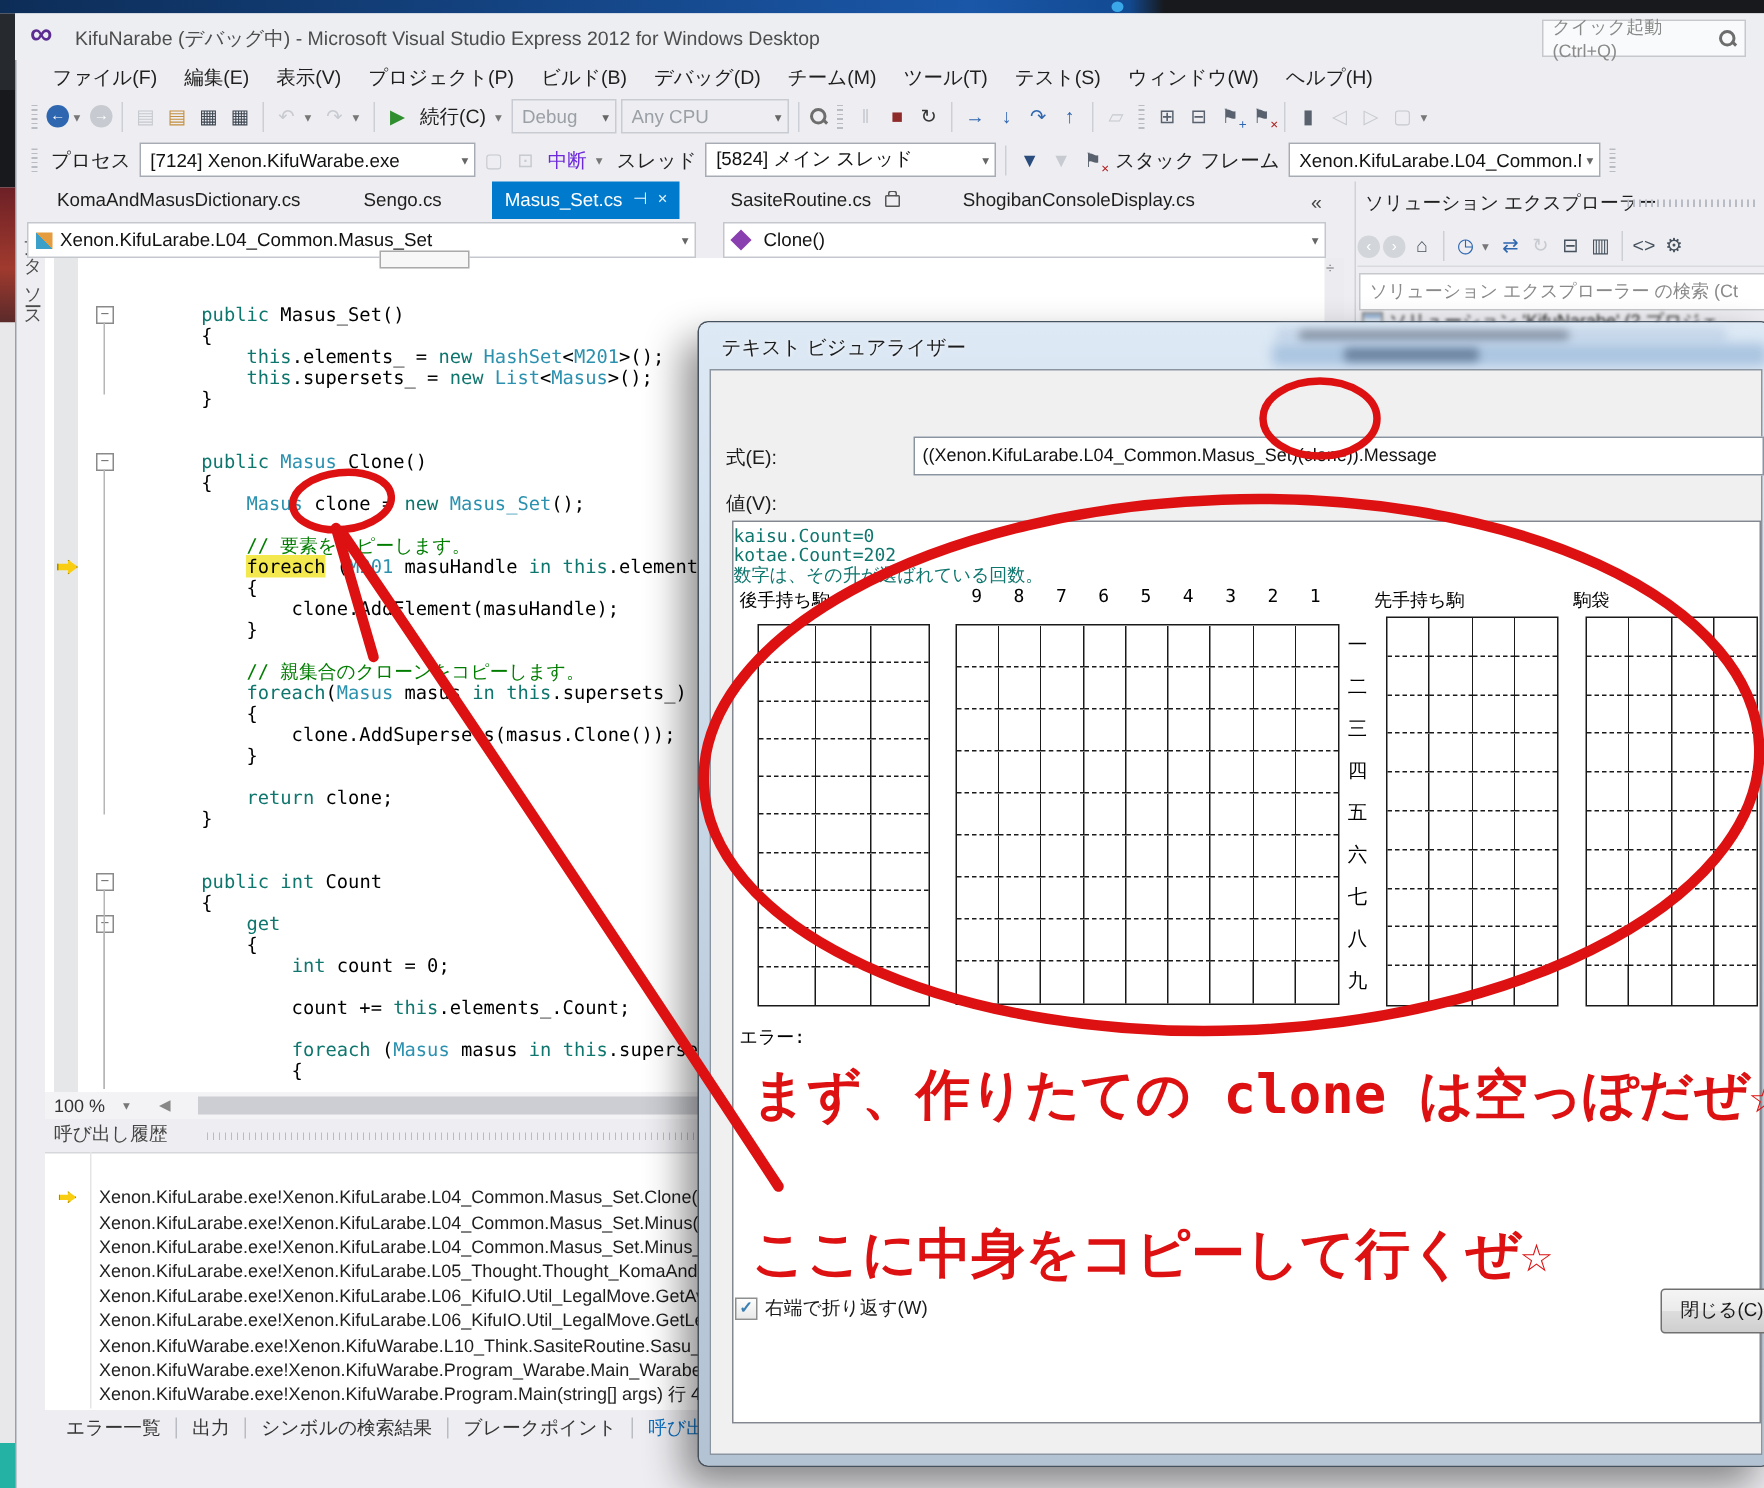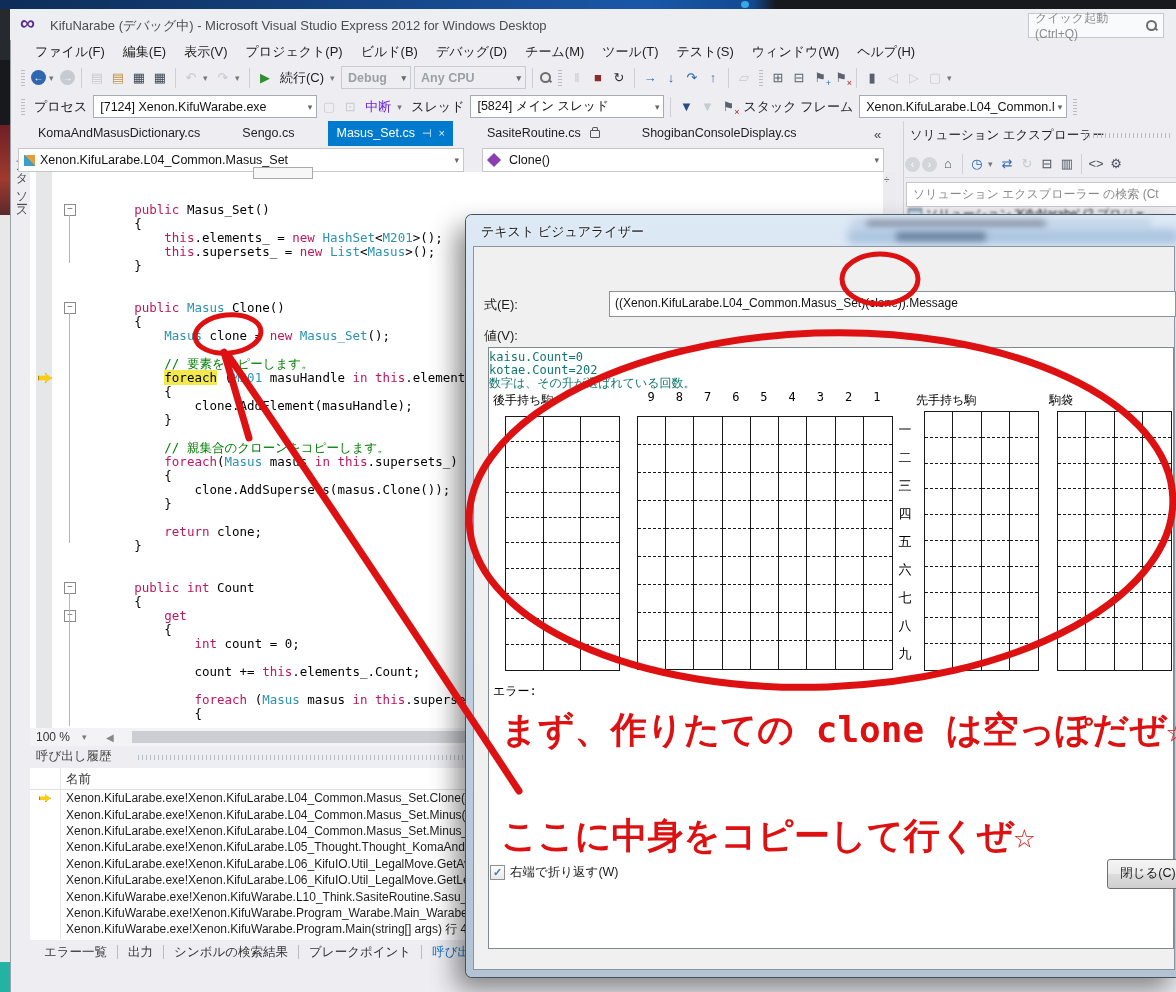--- a/index.html
+++ b/index.html
@@ -27,21 +27,21 @@
   .grip{width:4px;height:16px;background:repeating-linear-gradient(180deg,#b9bcc2 0 1px,transparent 1px 3px);margin:0 3px;}
   .tsep{width:1px;height:20px;background:#ccd0d6;margin:0 3px;}
   .ticon{width:18px;height:18px;line-height:18px;font-size:13px;text-align:center;position:relative;}
   .circ{border-radius:50%;width:15px;height:15px;line-height:15px;font-size:10px;color:#fff !important;text-align:center;}
   .ovr{position:absolute;right:-2px;bottom:-1px;font-size:9px;line-height:9px;}
   .tcaret{font-size:9px;color:#777;width:8px;}
   .tlabel{font-size:13px;color:#1e1e1e;white-space:nowrap;margin:0 3px;}
   .combo{display:inline-flex;align-items:center;height:21px;background:#fff;border:1px solid #a7acb4;font-size:12.5px;color:#111;padding-left:6px;white-space:nowrap;overflow:hidden;}
   .combo .ctext{flex:1;overflow:hidden;white-space:nowrap;}
   .combo .ccaret{font-size:9px;color:#666;padding:0 4px;}
-  .cdis{background:#eeeef2;color:#9aa0a6;border-color:#c8cbd1;font-weight:bold;}
+  .cdis{background:#eeeef2;color:#9aa0a6;border-color:#c8cbd1;}
   
   #side-tab{left:11px;top:148px;width:19px;height:95px;writing-mode:vertical-rl;font-size:12px;color:#4b4b4b;letter-spacing:1px;}
   #tabstrip{left:30px;top:121px;width:870px;height:25px;display:flex;align-items:flex-end;gap:26px;}
   .dtab{height:25px;line-height:25px;font-size:12.5px;color:#1e1e1e;padding:0 8px;white-space:nowrap;display:flex;align-items:center;gap:5px;}
   .dactive{background:#007acc;color:#fff;gap:7px;}
   .tpin,.tclose{font-size:11px;color:#e8f4ff;}
   .lock{display:inline-block;width:8px;height:6px;border:1px solid #555;border-radius:1px;position:relative;margin-left:4px;}
   .lock::before{content:"";position:absolute;left:1px;top:-4px;width:4px;height:3px;border:1px solid #555;border-bottom:none;border-radius:2px 2px 0 0;}
   #tab-overflow{left:874px;top:127px;font-size:13px;color:#444;}
   
@@ -49,21 +49,21 @@
   #navbox1{left:18px;width:444px;}
   #navbox2{left:482px;width:400px;}
   .navbox .ccaret{margin-left:auto;font-size:9px;color:#666;padding-right:4px;}
   .cls-ico{width:11px;height:11px;margin:0 5px;background:linear-gradient(45deg,#3aa0c9 50%,#e49c3f 50%);}
   .mth-ico{width:10px;height:10px;margin:0 6px;background:#8a3fb0;transform:rotate(45deg);}
   
   #editor{left:30px;top:172px;width:866px;height:556px;background:#fff;overflow:hidden;}
   #gutter{left:36px;top:172px;width:16px;height:556px;background:#e6e7e8;}
   #codepre{left:74px;top:203px;font:12.5px/14px "DejaVu Sans Mono",monospace;white-space:pre;}
   .cl{height:14px;white-space:pre;}
-  .sp{color:#000;} .sk{color:#be185d;} .st{color:#2b91af;} .sc{color:#007d00;}
+  .sp{color:#000;} .sk{color:#0f766e;} .st{color:#2b91af;} .sc{color:#007d00;}
   .sh{color:#000;background:#f3e94e;}
   .obox{position:absolute;left:64px;width:10px;height:10px;border:1px solid #8a8a8a;background:#fff;font:8px/8px "DejaVu Sans Mono",monospace;text-align:center;color:#444;}
   .oline{position:absolute;left:69px;width:1px;background:#b6b6b6;}
   .yarrow{position:absolute;left:38px;width:14px;height:10px;background:#f8cd12;clip-path:polygon(0 28%,52% 28%,52% 0,100% 50%,52% 100%,52% 72%,0 72%);box-shadow:0 0 0 1px #a98a00 inset;}
   #collapsed-box{left:253px;top:167px;width:58px;height:10px;border:1px solid #aaa;background:#f7f7f7;}
   #vscroll{left:883px;top:172px;width:13px;height:556px;background:#ececf0;}
   #vscroll .thumb{position:absolute;left:1px;top:150px;width:11px;height:160px;background:#c8c9ce;}
   #vsplit{left:884px;top:174px;font-size:10px;color:#777;}
   
   #zoombar{left:30px;top:728px;width:866px;height:18px;background:#f3f3f5;display:flex;align-items:center;font-size:12px;color:#333;}
@@ -287,23 +287,20 @@
       <span class="tcaret">▾</span>
     </span>
     <span style="color:#888;font-size:10px;">◀</span>
     <span id="hthumb"></span>
   </div>
 
   <div class="abs" id="cspanel"></div>
   <div class="abs" id="cstitle">呼び出し履歴</div>
   <div class="abs dots" id="csdots"></div>
   <div class="abs" id="csgrid"></div>
-  <div class="abs" id="cshead">
-      <span>名前</span>
-    </div>
   <div class="abs" id="csiconcol"></div>
   <div class="abs" id="cs-rows">
       <div class="csrow">
         <span class="csic">
           <span class="yarrow2"></span>
         </span>
         <span class="cstext">Xenon.KifuLarabe.exe!Xenon.KifuLarabe.L04_Common.Masus_Set.Clone() 行</span>
       </div>
       <div class="csrow">
         <span class="csic"></span>

